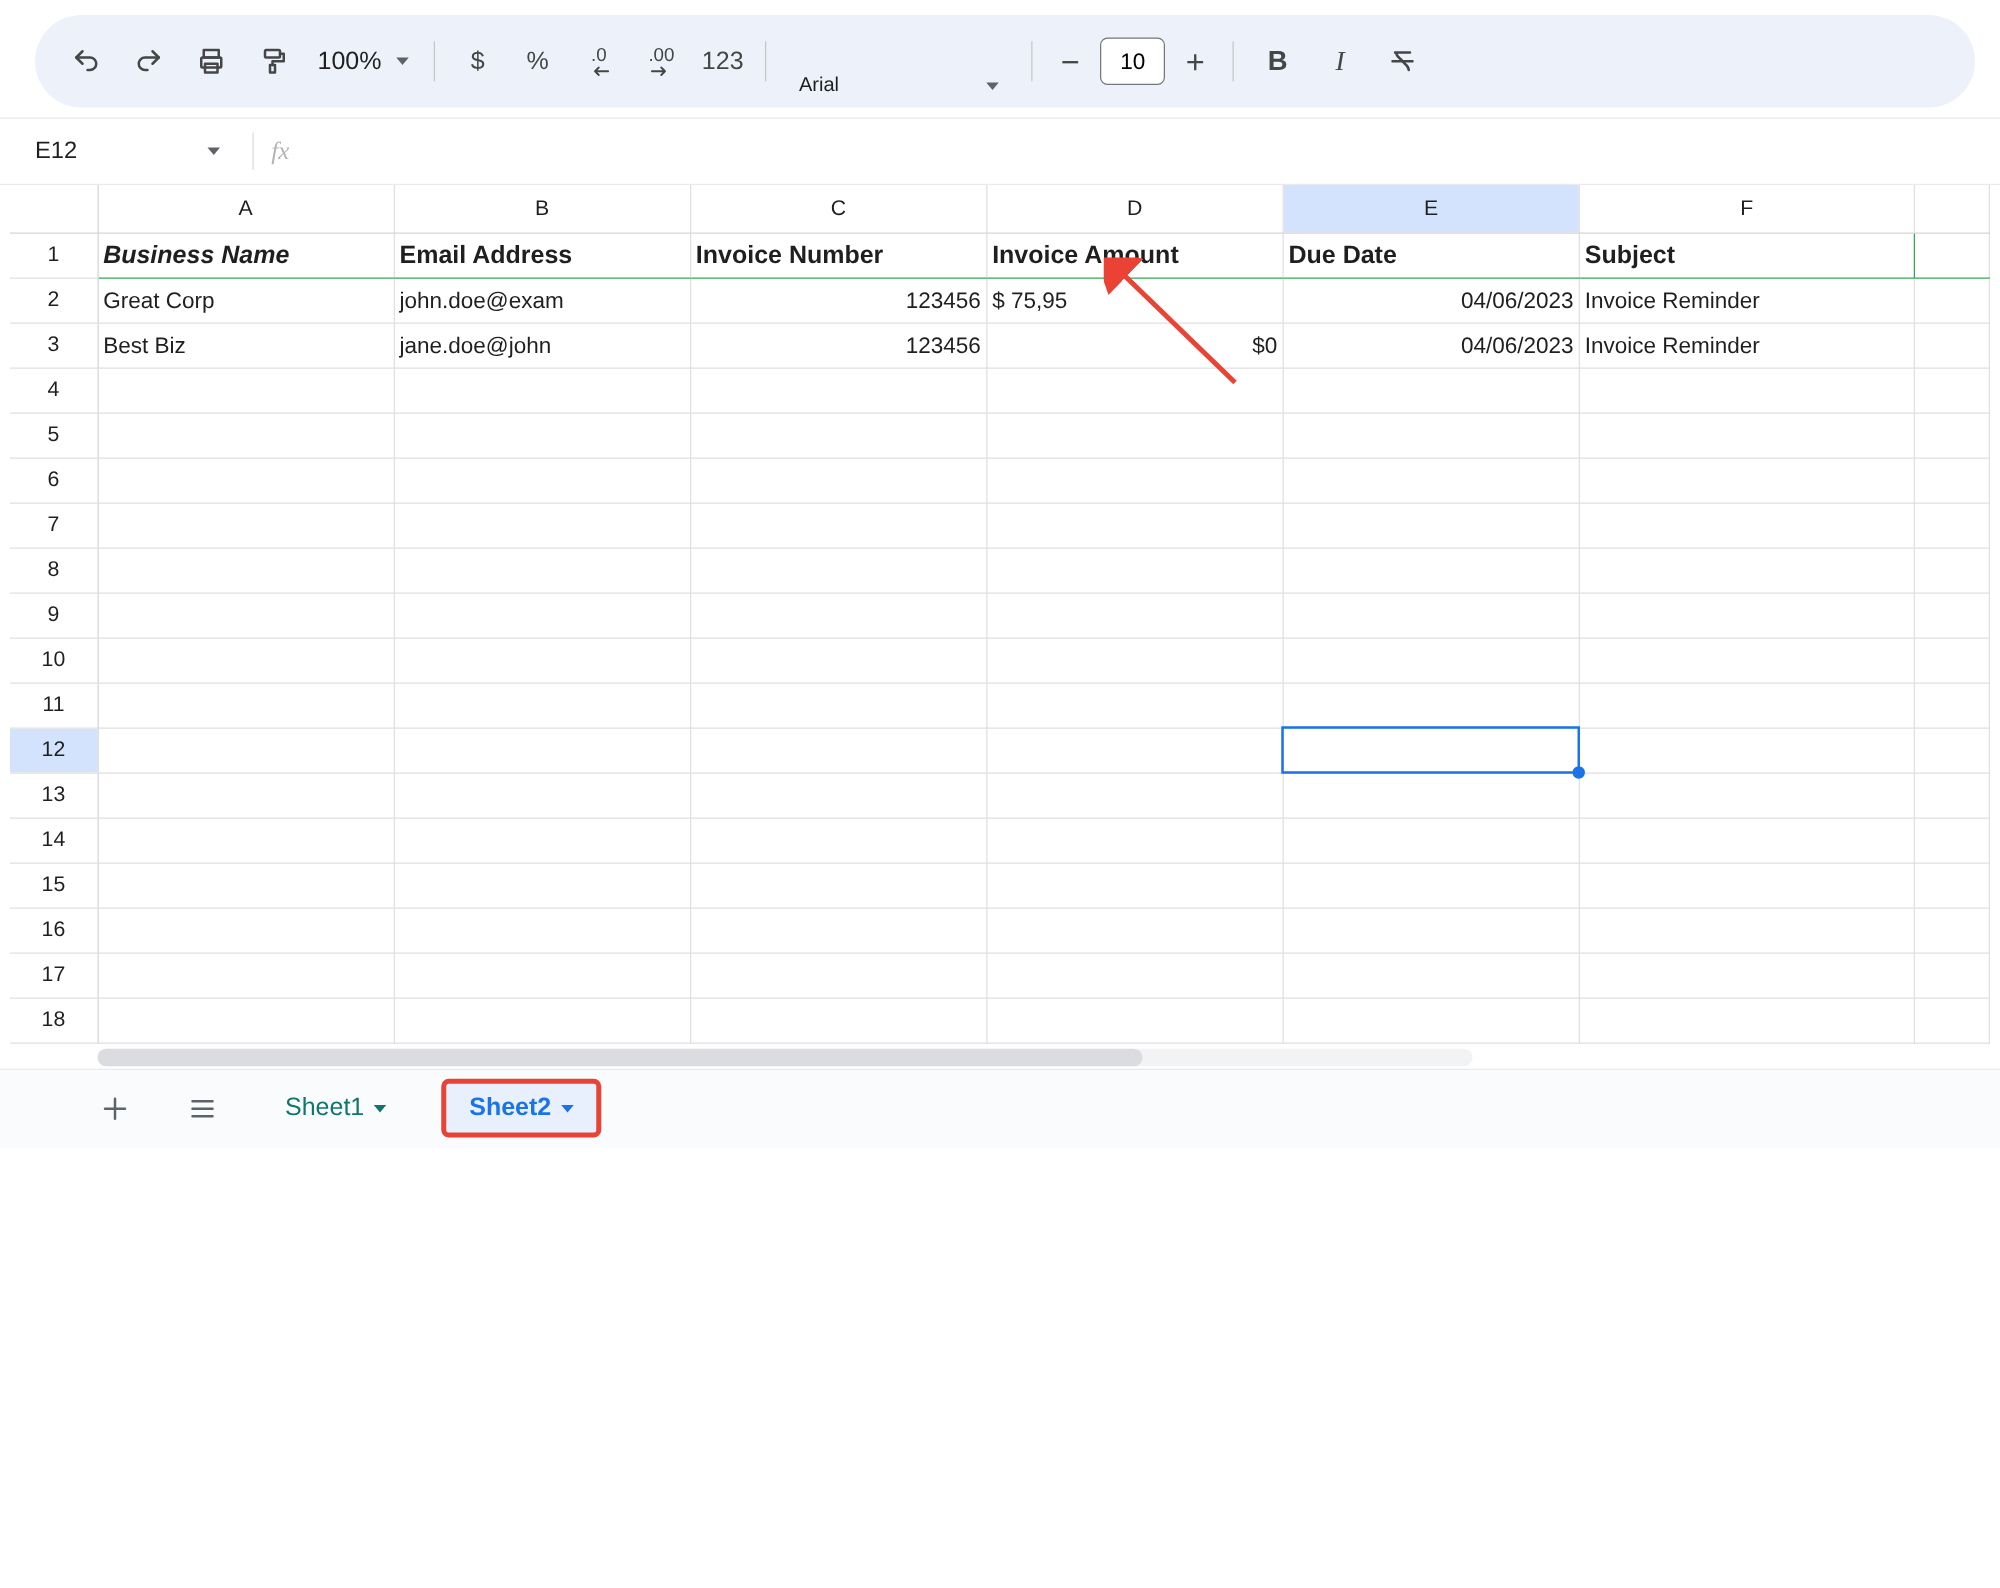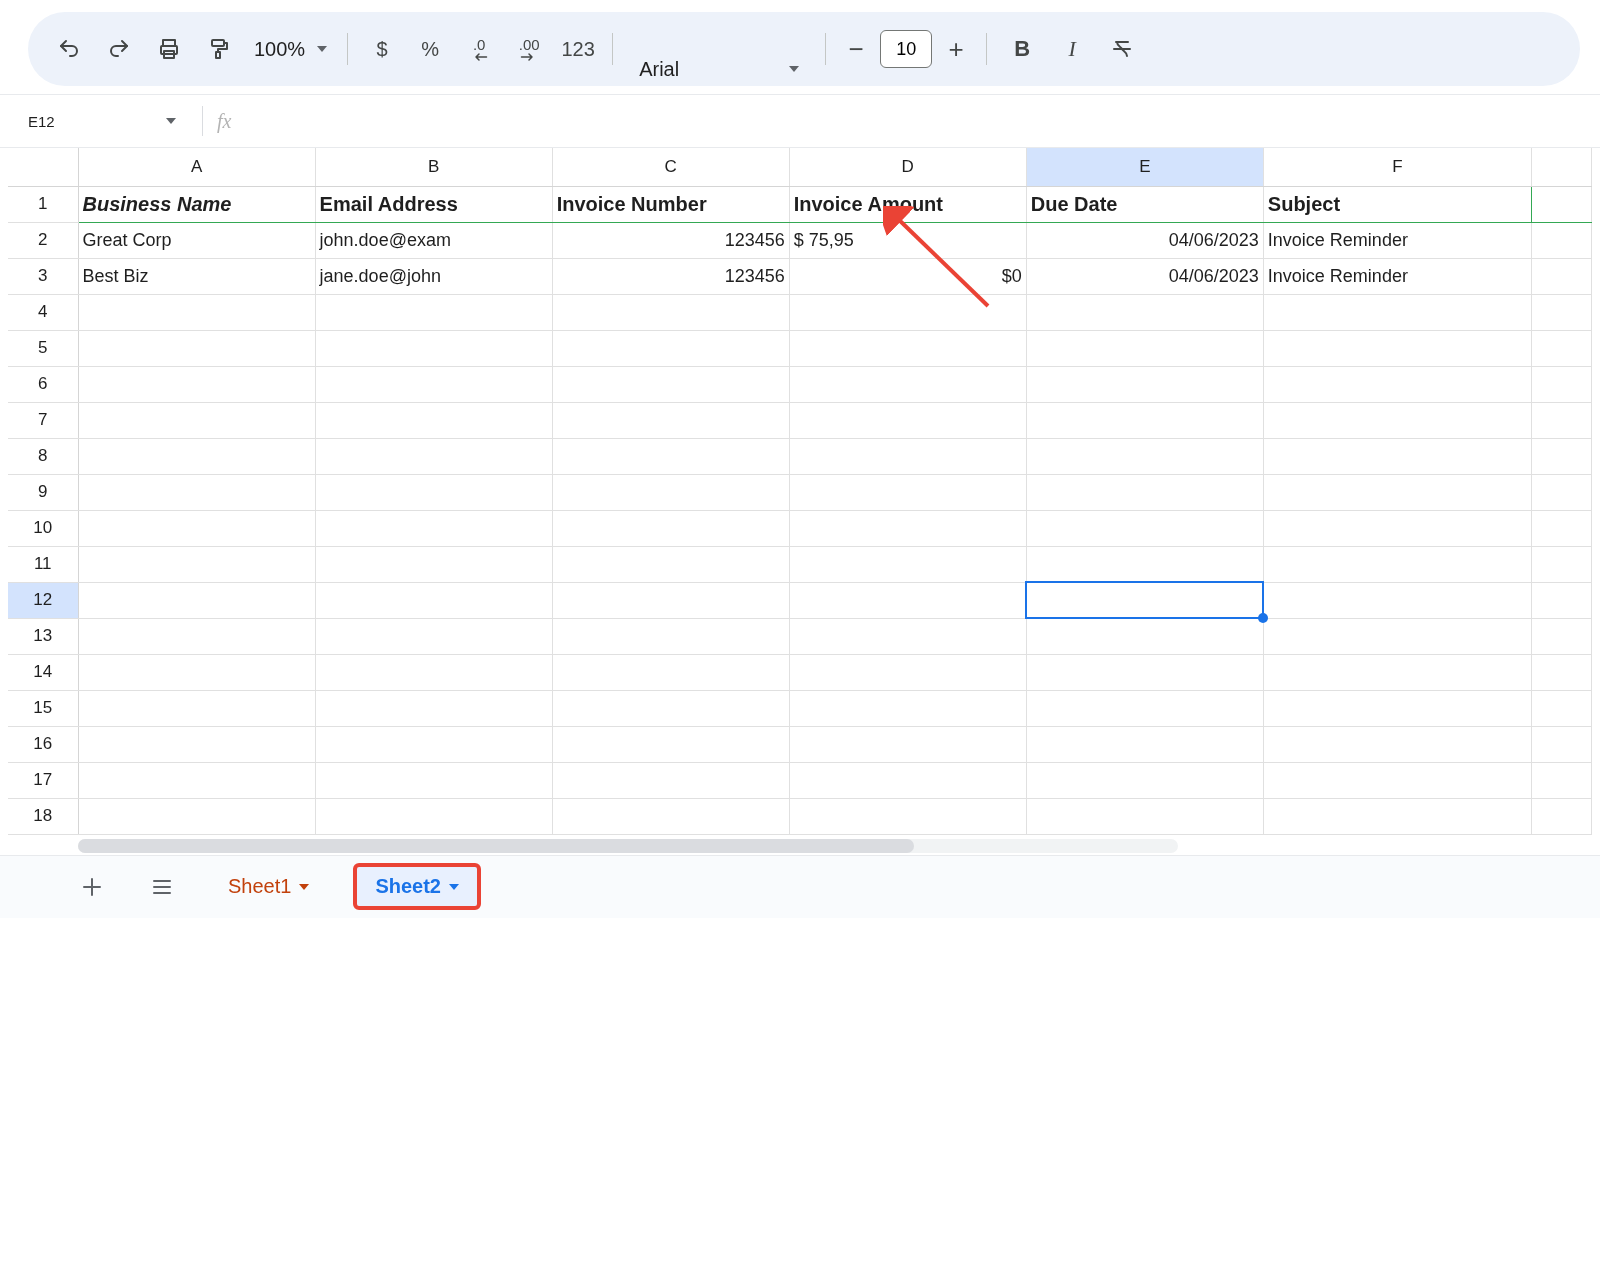--- a/index.html
+++ b/index.html
@@ -77,21 +77,21 @@
     text-align: center;
     cursor: pointer;
     color: var(--icon-gray);
   }
   .fontbox {
     display: flex;
     align-items: center;
     justify-content: space-between;
     width: 160px;
     padding: 0 14px;
-    font-size: 20px;
+    font-size: 16px;
     cursor: pointer;
     margin-top: 40px;
   }
   .sizebox {
     display: flex;
     align-items: center;
     gap: 6px;
   }
   .sizebox button {
     width: 36px; height: 36px;
@@ -120,21 +120,21 @@
     border-top: 1px solid #e8eaed;
     border-bottom: 1px solid #e8eaed;
     padding: 0 0 0 10px;
   }
   .namebox {
     width: 148px;
     display: flex;
     align-items: center;
     justify-content: space-between;
     padding: 0 12px 0 18px;
-    font-size: 15px;
+    font-size: 19px;
     font-weight: 500;
     cursor: pointer;
   }
   .fbar .vsep2 {
     width: 1px; height: 30px; background: #dadce0; margin: 0 14px;
   }
   .fx {
     color: #b4b4b4;
     font-style: italic;
     font-family: Georgia, serif;
@@ -286,21 +286,21 @@
     cursor: pointer;
     border-radius: 8px;
   }
   .tabicon svg { width:24px;height:24px;stroke:currentColor;fill:none;stroke-width:2;stroke-linecap:round;stroke-linejoin:round;}
   .sheet-tab {
     padding: 8px 18px;
     border-radius: 6px;
     font-size: 20px;
     cursor: pointer;
     display:flex;align-items:center;gap:8px;
-    color: #c2410c;
+    color: #0f766e;
   }
   .sheet-tab.active {
     background: #e8f0fe;
     color: #1a73e8;
     font-weight: 600;
   }
   .red-box {
     border: 4px solid var(--red-annot);
   }
 

